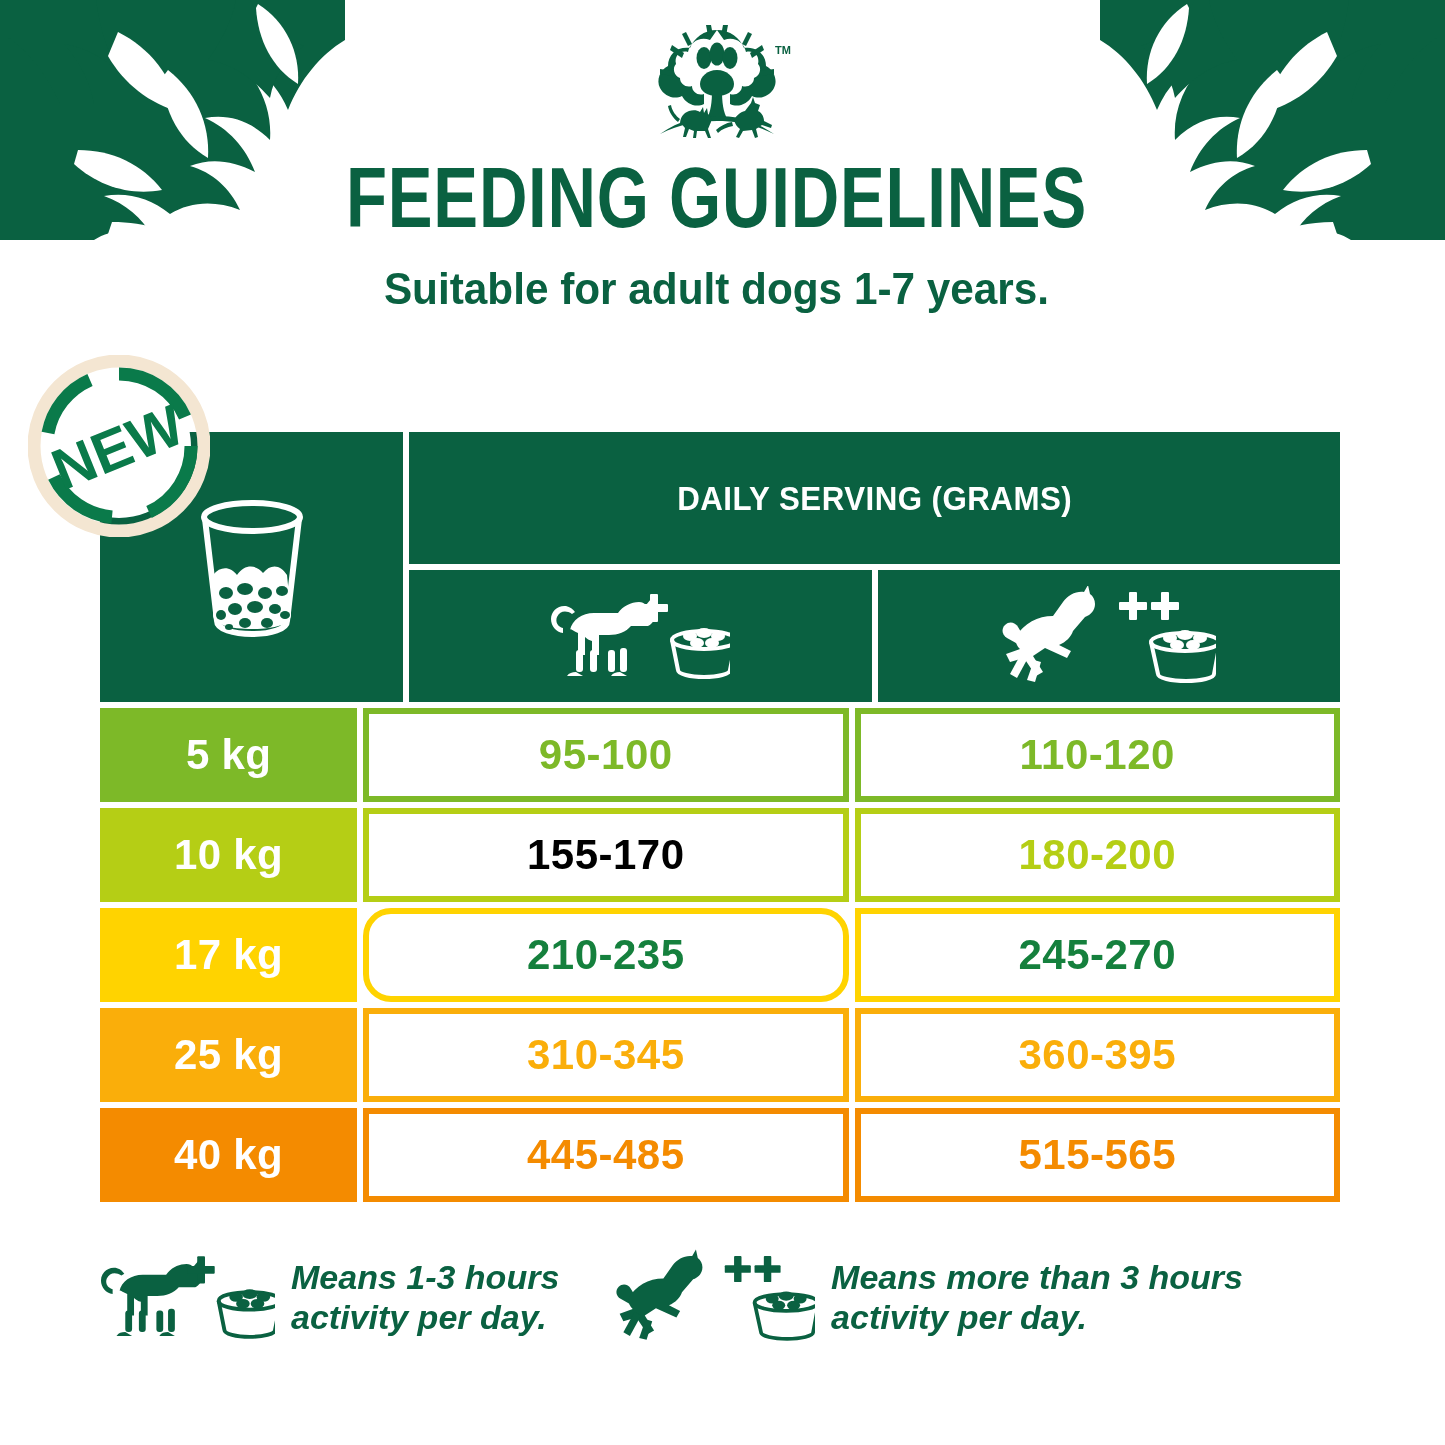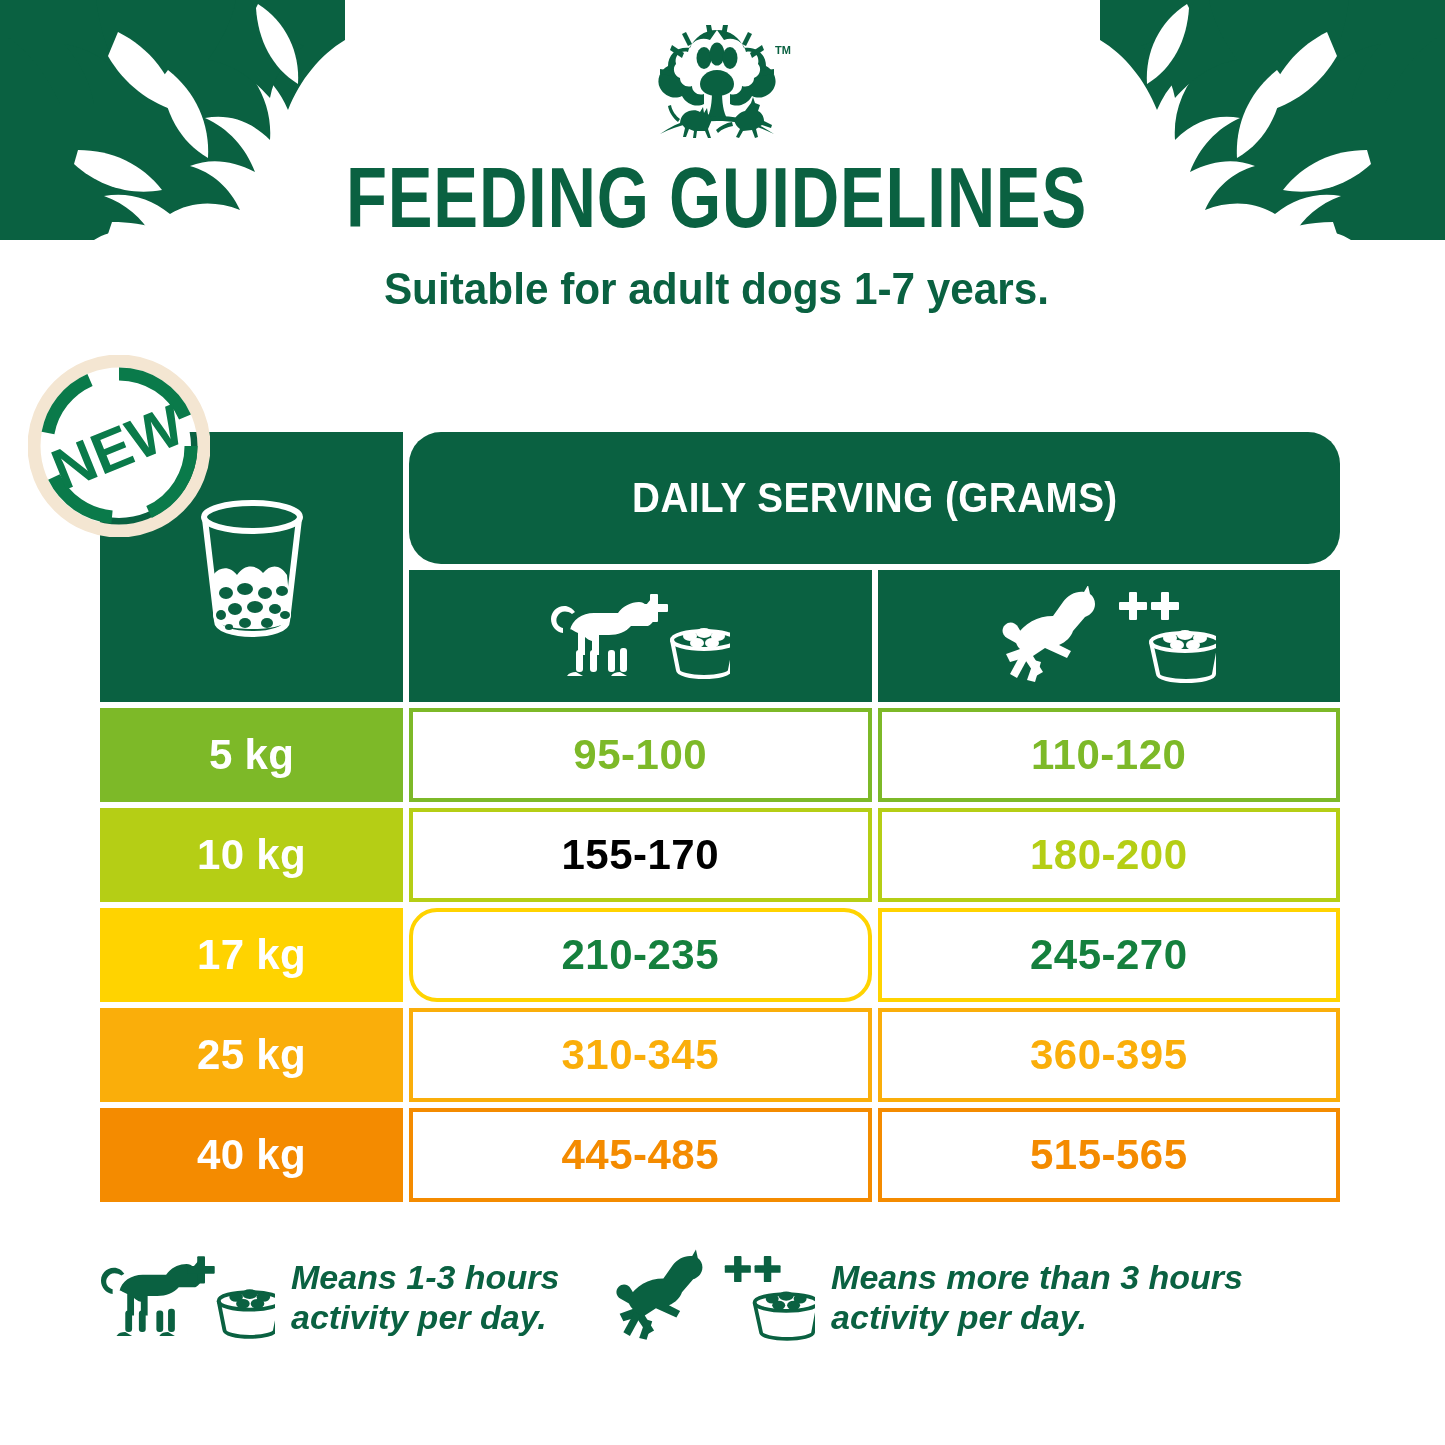--- a/index.html
+++ b/index.html
@@ -82,25 +82,24 @@
     background: #0a6141;
   }
   .cell-daily {
     flex: 1;
     margin-left: 6px;
     background: #0a6141;
     color: #ffffff;
     display: flex;
     align-items: center;
     justify-content: center;
-    font-size: 42px;
+    font-size: 34px;
     font-weight: bold;
     letter-spacing: 0.5px;
     transform: scaleX(1);
-    border-radius: 32px;
   }
   .cell-daily span { transform: scaleX(0.92); display: inline-block; }
 
   
   .icon-band { height: 132px; }
   .cell-cup-body {
     width: 303px;
     background: #0a6141;
     display: flex;
     align-items: center;
@@ -129,34 +128,34 @@
     z-index: 2;
   }
   .cup-icon { width: 118px; height: 140px; }
 
   .dog-icon-a { width: 180px; height: 96px; }
   .dog-icon-b { width: 215px; height: 100px; }
 
   
   .data-row { height: 94px; }
   .cell-weight {
-    width: 303px;
+    width: 257px;
     display: flex;
     align-items: center;
     justify-content: center;
     color: #ffffff;
     font-size: 42px;
     font-weight: bold;
     letter-spacing: 0.3px;
   }
   .cell-val {
     flex: 1;
     margin-left: 6px;
     background: #ffffff;
-    border: 4px solid #4c1d95;
+    border: 6px solid #4c1d95;
     display: flex;
     align-items: center;
     justify-content: center;
     font-size: 42px;
     font-weight: bold;
     letter-spacing: 0.5px;
   }
 
   
   .footnotes {

